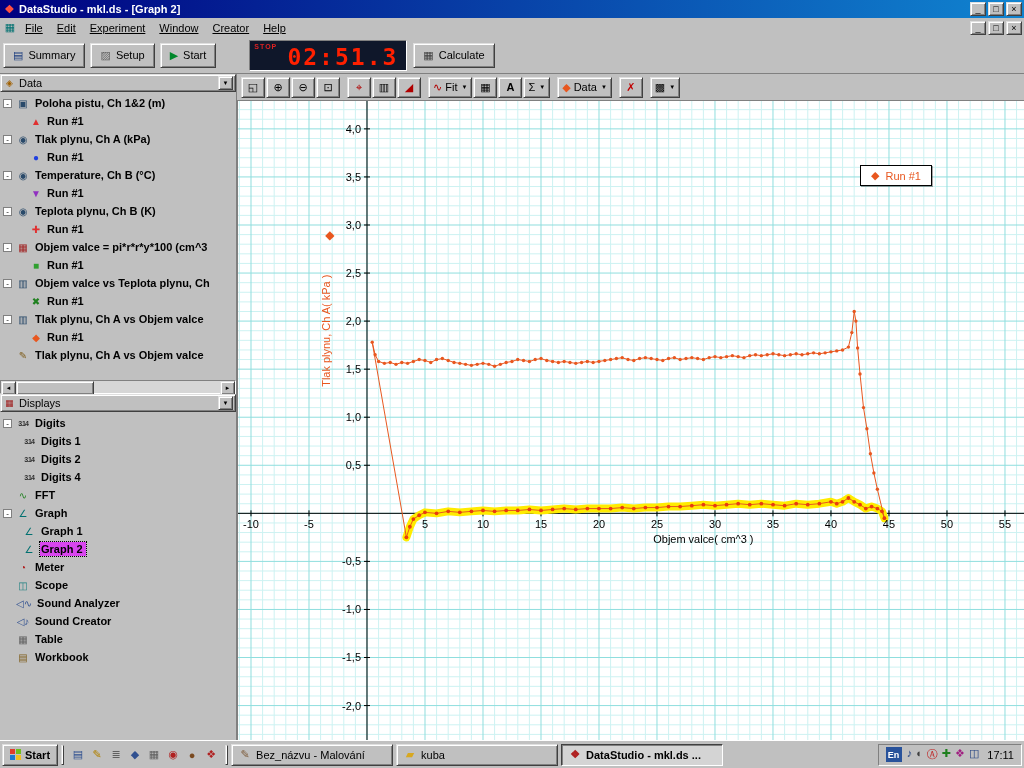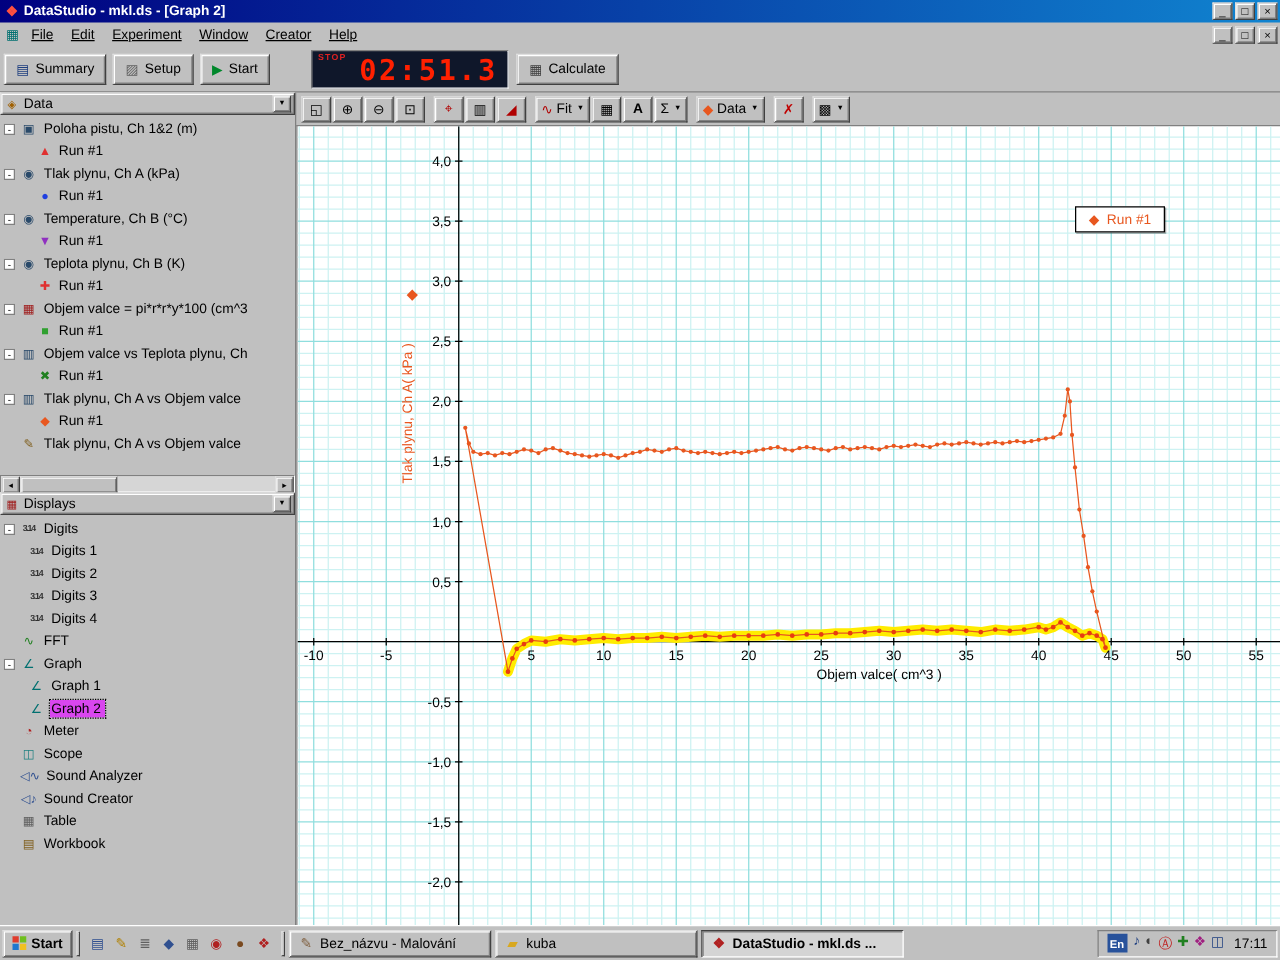--- a/index.html
+++ b/index.html
@@ -30,21 +30,21 @@
 .drop-btn{width:15px;height:14px;font-size:6px;display:flex;align-items:center;justify-content:center;}
 .tree{overflow:hidden;padding-top:2px;}
 #data-tree{height:288px;flex:none;}
 #displays-tree{flex:1;}
 .trow{height:18px;display:flex;align-items:center;gap:4px;white-space:nowrap;overflow:hidden;}
 .expand{width:9px;height:9px;flex:none;background:#fff;border:1px solid #808080;font-size:8px;line-height:7px;text-align:center;}
 .expand.none{visibility:hidden;}
 .ticon{min-width:14px;text-align:center;font-size:10px;flex:none;}
 .ticon.tiny{font-size:7px;font-weight:bold;letter-spacing:-1px;}
 .tmark{width:12px;text-align:center;font-size:10px;flex:none;}
-.tlabel{overflow:hidden;text-overflow:clip;padding:1px 3px 1px 1px;}
+.tlabel{overflow:hidden;text-overflow:clip;padding:1px 3px 1px 1px;font-weight:bold;}
 .tlabel.selected{background:#d946ef;outline:1px dotted #000;}
 .hscroll{height:14px;display:flex;flex:none;background:#d6d6d6;}
 .sb-btn{width:15px;height:14px;font-size:7px;display:flex;align-items:center;justify-content:center;flex:none;}
 .sb-thumb{width:78px;height:14px;flex:none;}
 .sb-track{flex:1;background:#d6d6d6;}
 .graph-pane{flex:1;display:flex;flex-direction:column;}
 .graph-toolbar{height:26px;display:flex;align-items:center;padding:2px 4px;gap:1px;flex:none;}
 .tbtn{height:21px;min-width:24px;display:flex;align-items:center;justify-content:center;gap:3px;padding:0 4px;font-size:11px;}
 .tbtn .tglyph{font-size:11px;}
 .tbtn .drop{font-size:6px;margin-left:1px;}
@@ -219,24 +219,20 @@
             <span class="ticon tiny" style="color: rgb(48, 48, 48);">3.14</span>
             <span class="tlabel">Digits</span>
           </div>
           <div class="trow" style="padding-left: 22px;">
             <span class="ticon tiny" style="color: rgb(48, 48, 48);">3.14</span>
             <span class="tlabel">Digits 1</span>
           </div>
           <div class="trow" style="padding-left: 22px;">
             <span class="ticon tiny" style="color: rgb(48, 48, 48);">3.14</span>
             <span class="tlabel">Digits 2</span>
-          </div>
-          <div class="trow" style="padding-left: 22px;">
-            <span class="ticon tiny" style="color: rgb(48, 48, 48);">3.14</span>
-            <span class="tlabel">Digits 3</span>
           </div>
           <div class="trow" style="padding-left: 22px;">
             <span class="ticon tiny" style="color: rgb(48, 48, 48);">3.14</span>
             <span class="tlabel">Digits 4</span>
           </div>
           <div class="trow" style="padding-left: 3px;">
             <span class="expand none"></span>
             <span class="ticon" style="color: rgb(32, 128, 32);">∿</span>
             <span class="tlabel">FFT</span>
           </div>

